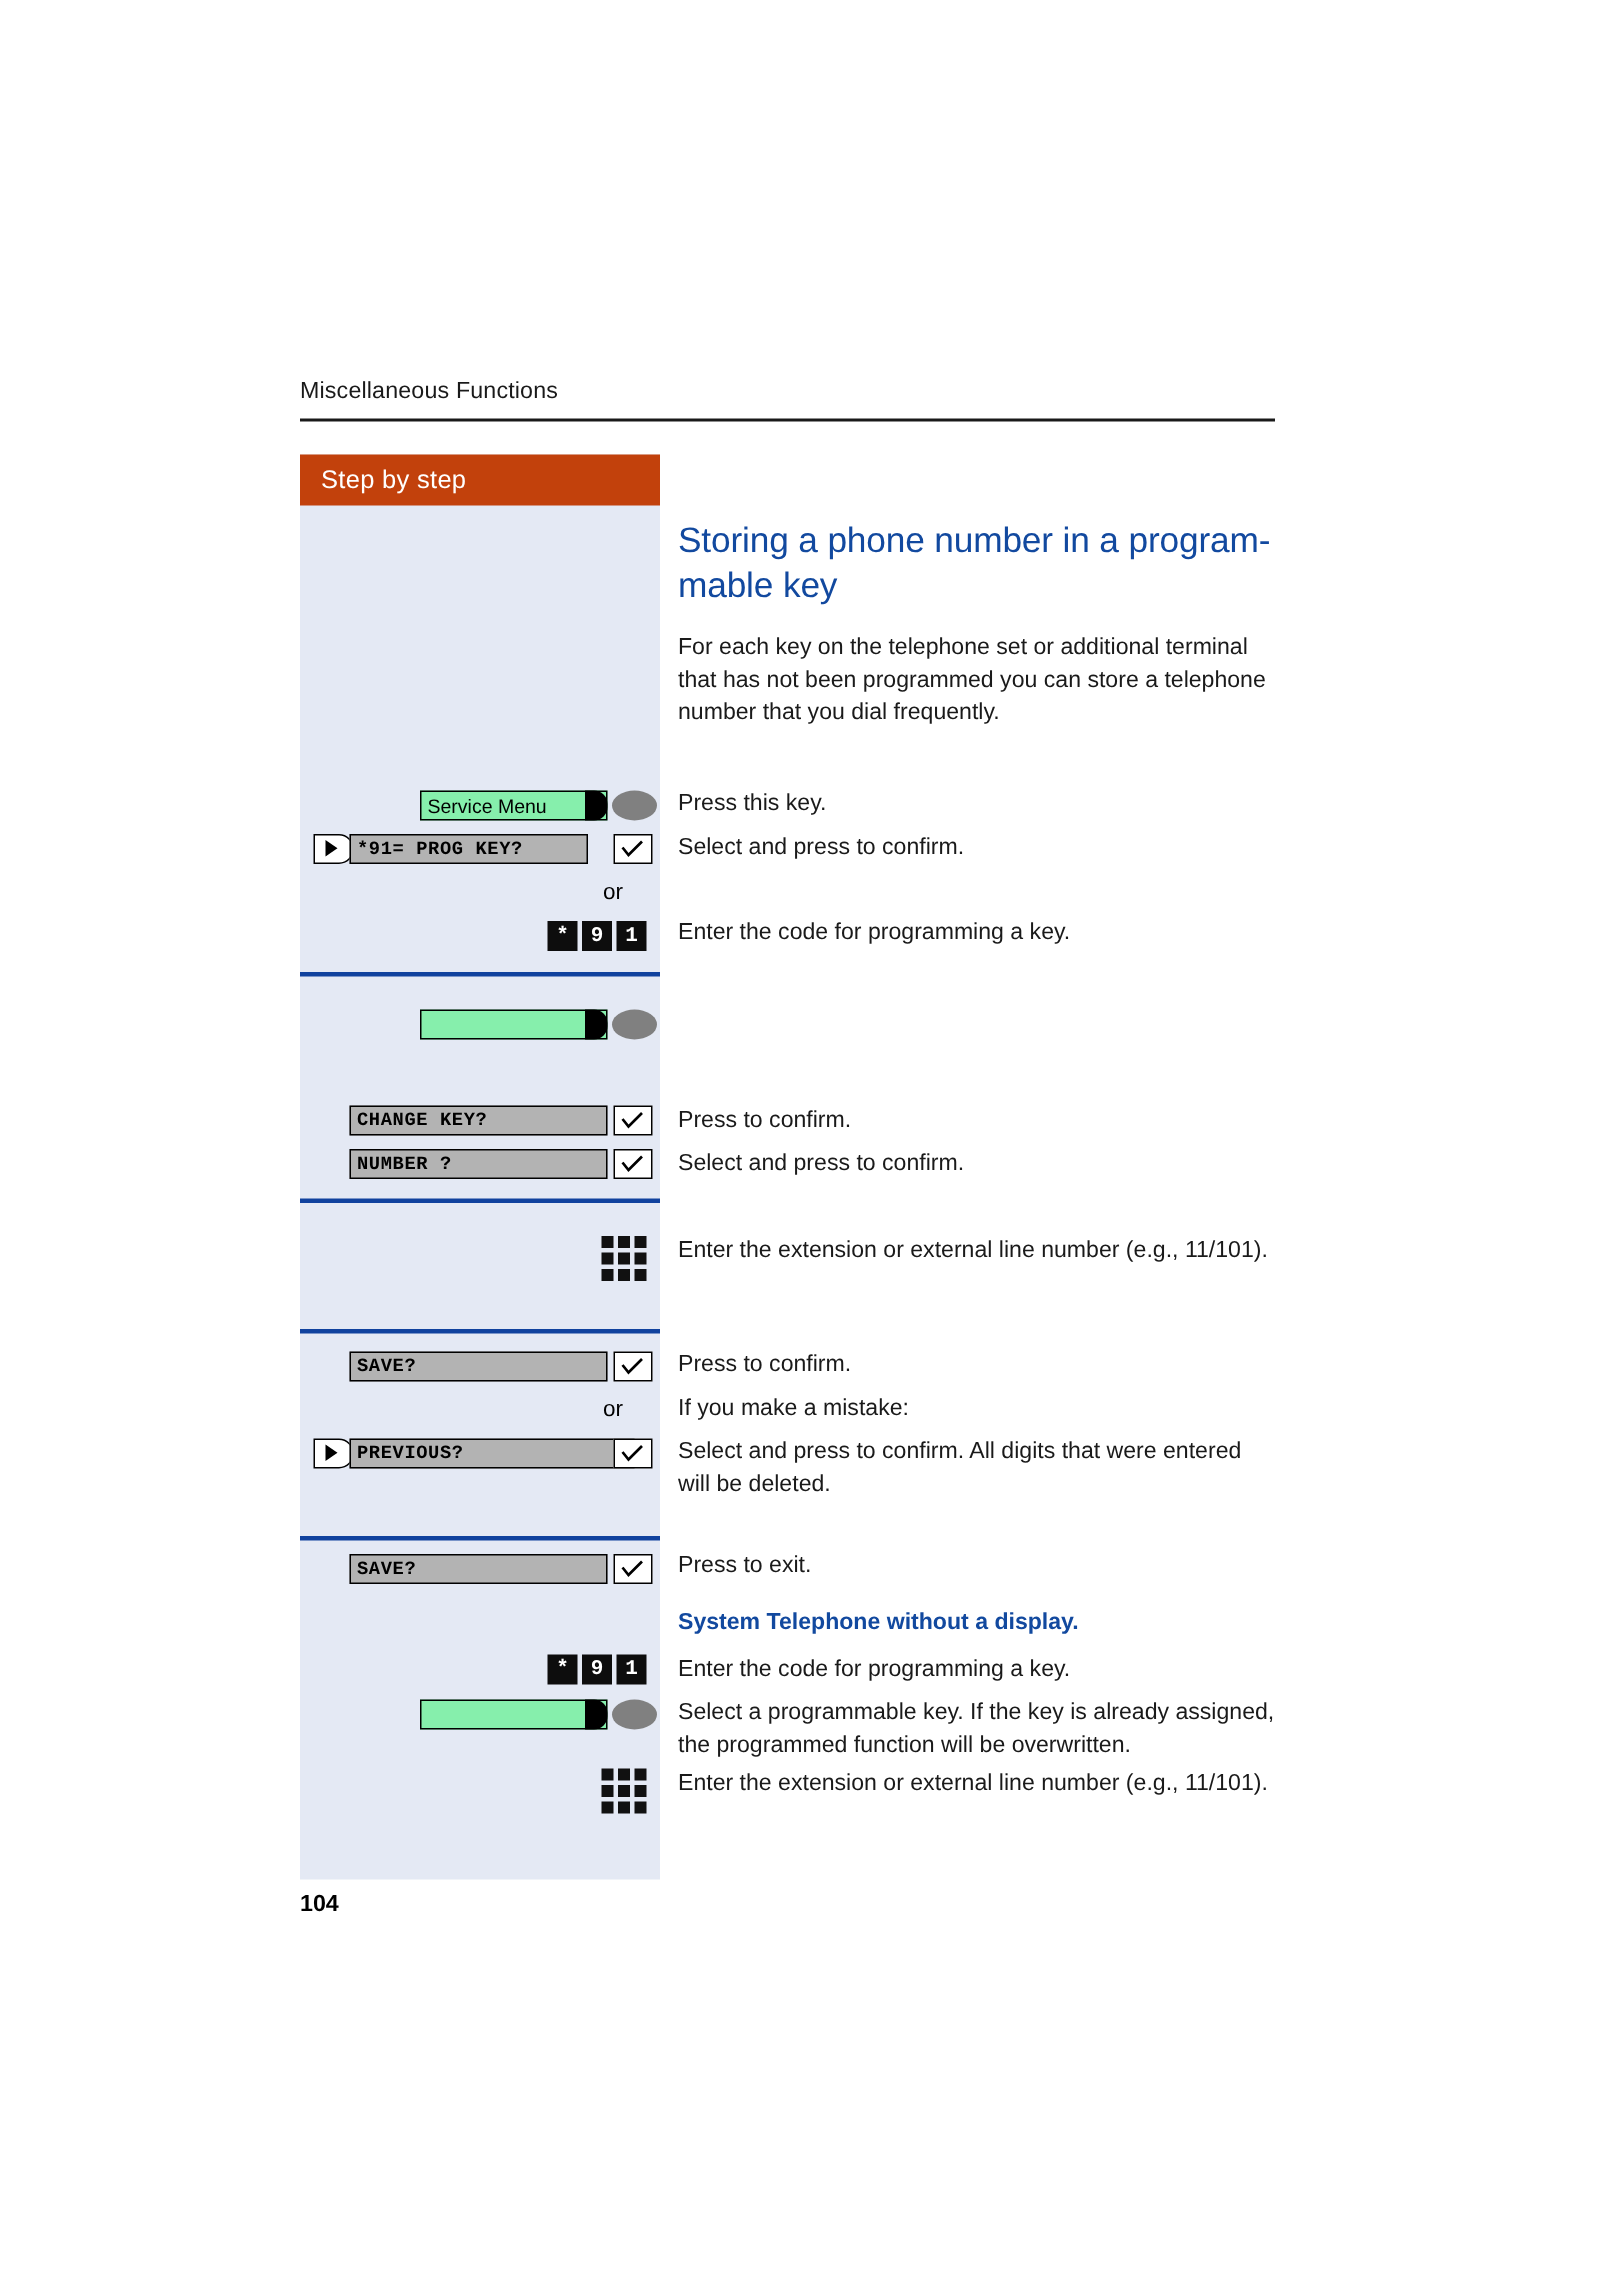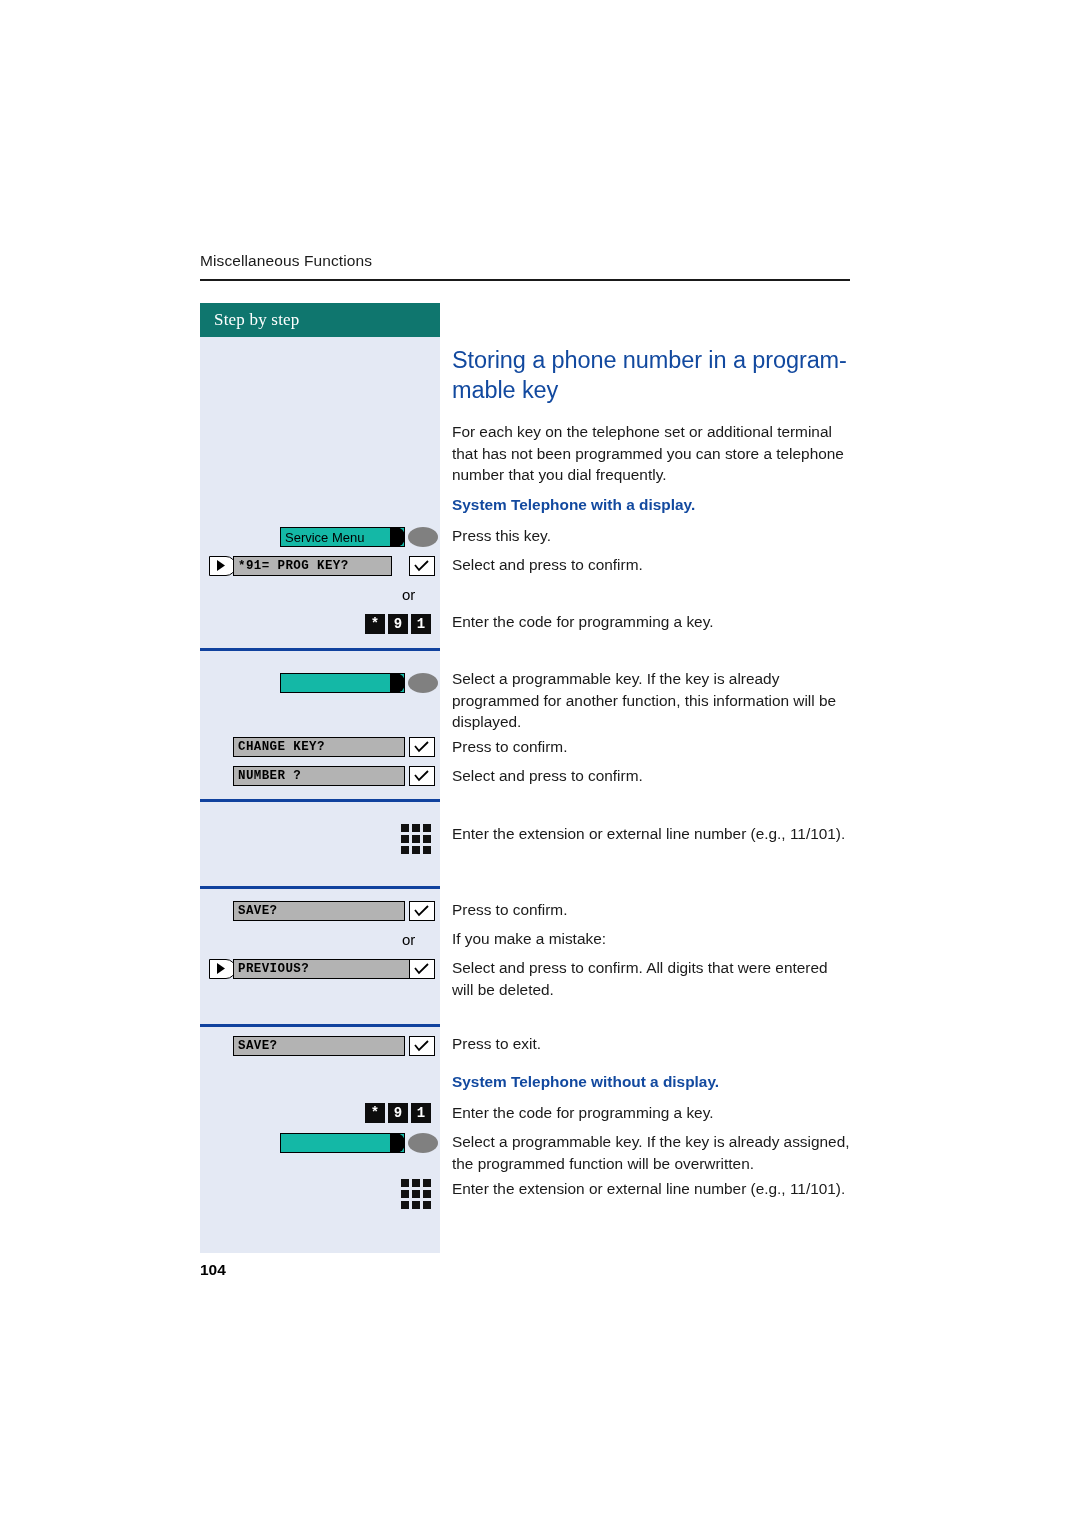--- a/index.html
+++ b/index.html
@@ -48,22 +48,21 @@
     top: 303px;
     width: 240px;
     height: 950px;
     background: #e4e9f4;
   }
   .sidebar-head {
     position: absolute;
     left: 0; top: 0;
     width: 240px;
     height: 34px;
-    background: #0f766e;
-    font-family: Liberation Serif, serif;
+    background: #c2410c;
   }
   .sidebar-head-label {
     position: absolute;
     left: 14px;
     top: 7px;
     color: #ffffff;
     font-size: 17px;
     letter-spacing: 0.2px;
   }
 
@@ -115,21 +114,21 @@
     border-radius: 0 10px 10px 0;
     background: #ffffff;
     box-sizing: border-box;
   }
   .arrowchip svg { display: block; }
 
   
   .fkey-box {
     position: absolute;
     height: 20px;
-    background: #14b8a6;
+    background: #86efac;
     border: 1.5px solid #000000;
     box-sizing: border-box;
     padding-left: 17px;
   }
   .fkey-label {
     position: absolute;
     top: 2px;
     left: 4px;
     font-size: 13px;
     color: #000000;
@@ -360,27 +359,25 @@
         <i style="left:22px; top:22px;"></i>
     </div>
 
   </div>
 
   <div class="title">Storing a phone number in a program-
 mable key</div>
 
   <div class="para" style="top:421px;">For each key on the telephone set or additional terminal that has not been programmed you can store a telephone number that you dial frequently.</div>
 
-  <div class="subhead" style="top:494px;">System Telephone with a display.</div>
 
   <div class="para" style="top:525px;">Press this key.</div>
   <div class="para" style="top:554px;">Select and press to confirm.</div>
   <div class="para" style="top:611px;">Enter the code for programming a key.</div>
 
-  <div class="para" style="top:668px;">Select a programmable key. If the key is already programmed for another function, this information will be displayed.</div>
   <div class="para" style="top:736px;">Press to confirm.</div>
   <div class="para" style="top:765px;">Select and press to confirm.</div>
 
   <div class="para" style="top:823px;">Enter the extension or external line number (e.g., 11/101).</div>
 
   <div class="para" style="top:899px;">Press to confirm.</div>
   <div class="para" style="top:928px;">If you make a mistake:</div>
   <div class="para" style="top:957px;">Select and press to confirm. All digits that were entered will be deleted.</div>
 
   <div class="para" style="top:1033px;">Press to exit.</div>

